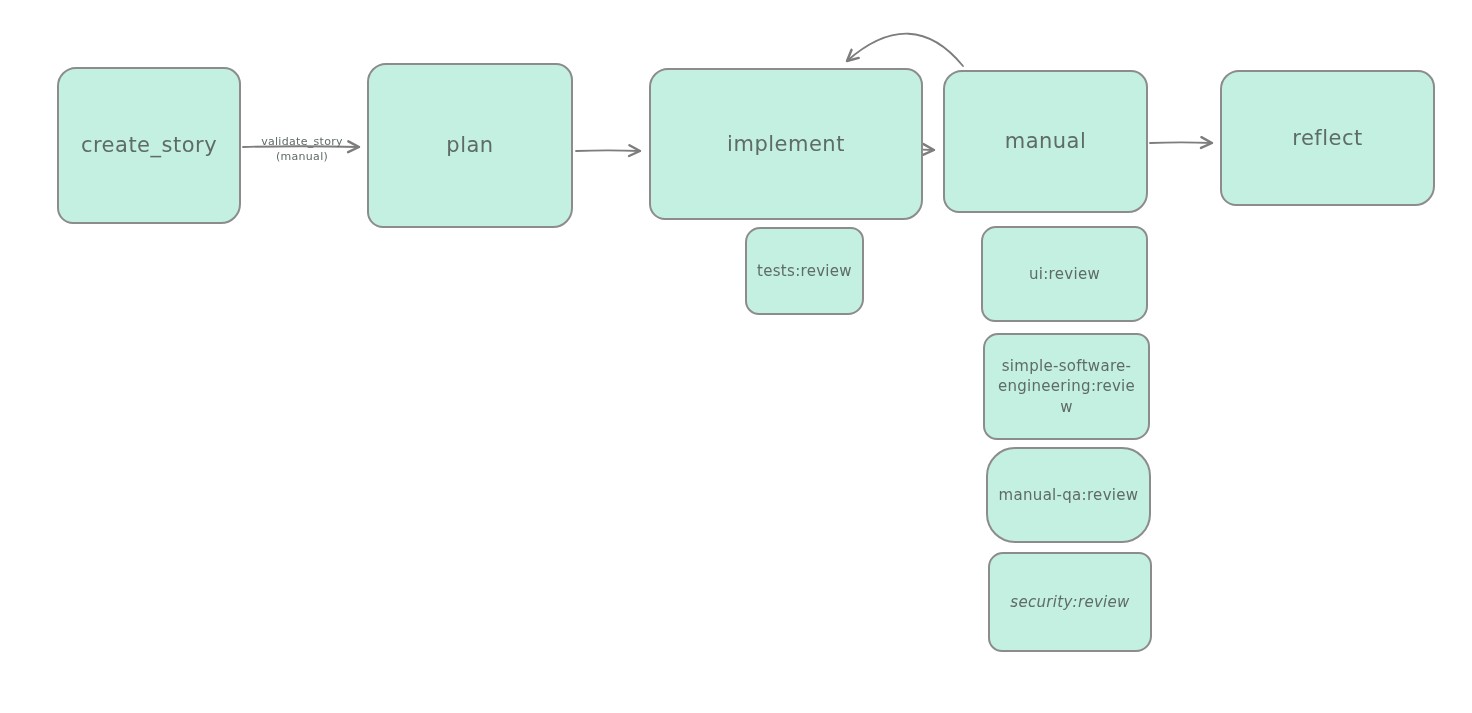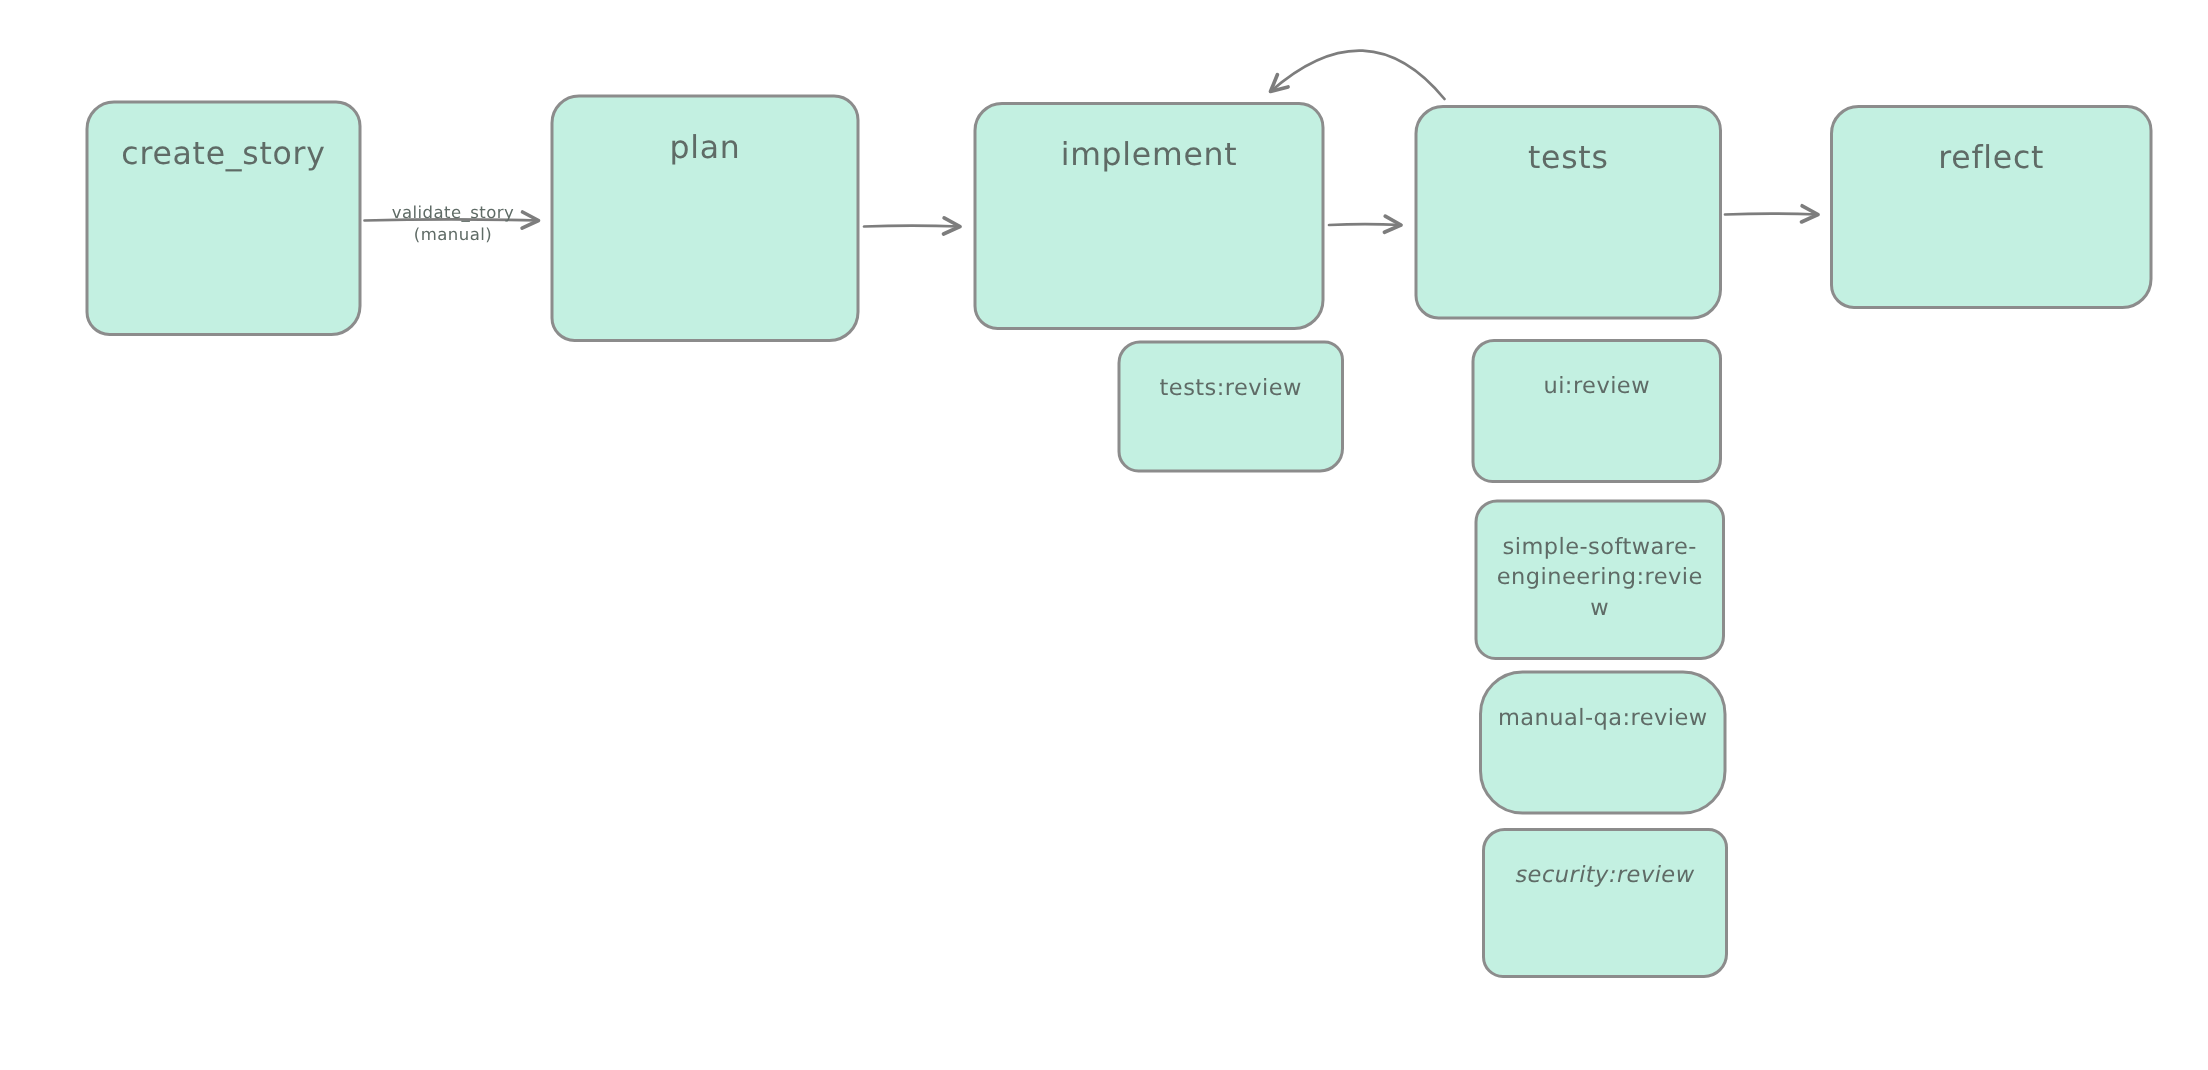--- a/index.html
+++ b/index.html
@@ -27,20 +27,21 @@
     stroke-width: 1.8;
     stroke-linecap: round;
   }
   .node {
     position: absolute;
     box-sizing: border-box;
     background: var(--node-fill, #c3f0e1);
     border: 2px solid var(--node-border, #8c8c8c);
     border-radius: 19px 17px 20px 16px;
     display: flex;
+    align-items: center;
     justify-content: center;
     text-align: center;
     color: var(--text-color, #5f6b66);
     font-size: 21px;
     letter-spacing: 0.5px;
     line-height: 1.35;
     padding: 19px 10px;
   }
   .node.small {
     font-size: 15px;
@@ -87,30 +88,30 @@
   <div class="edge-label">validate_story
 (manual)</div>
 
   <div id="nodes">
       <div class="node" style="left: 57px; top: 67px; width: 184px; height: 157px;">
         <span class="node-label">create_story</span>
       </div>
       <div class="node" style="left: 367px; top: 63px; width: 206px; height: 165px;">
         <span class="node-label">plan</span>
       </div>
-      <div class="node" style="left: 649px; top: 68px; width: 234px; height: 152px;">
+      <div class="node" style="left: 649px; top: 68px; width: 274px; height: 152px;">
         <span class="node-label">implement</span>
       </div>
       <div class="node" style="left: 943px; top: 70px; width: 205px; height: 143px;">
-        <span class="node-label">tests</span>
+        <span class="node-label">manual</span>
       </div>
       <div class="node" style="left: 1220px; top: 70px; width: 215px; height: 136px;">
         <span class="node-label">reflect</span>
       </div>
-      <div class="node small" style="left: 745px; top: 227px; width: 151px; height: 88px;">
+      <div class="node small" style="left: 745px; top: 227px; width: 119px; height: 88px;">
         <span class="node-label">tests:review</span>
       </div>
       <div class="node small" style="left: 981px; top: 226px; width: 167px; height: 96px;">
         <span class="node-label">ui:review</span>
       </div>
       <div class="node small" style="left: 983px; top: 333px; width: 167px; height: 107px;">
         <span class="node-label">simple-software-engineering:review</span>
       </div>
       <div class="node small" style="left: 986px; top: 447px; width: 165px; height: 96px; border-radius: 29px;">
         <span class="node-label">manual-qa:review</span>

